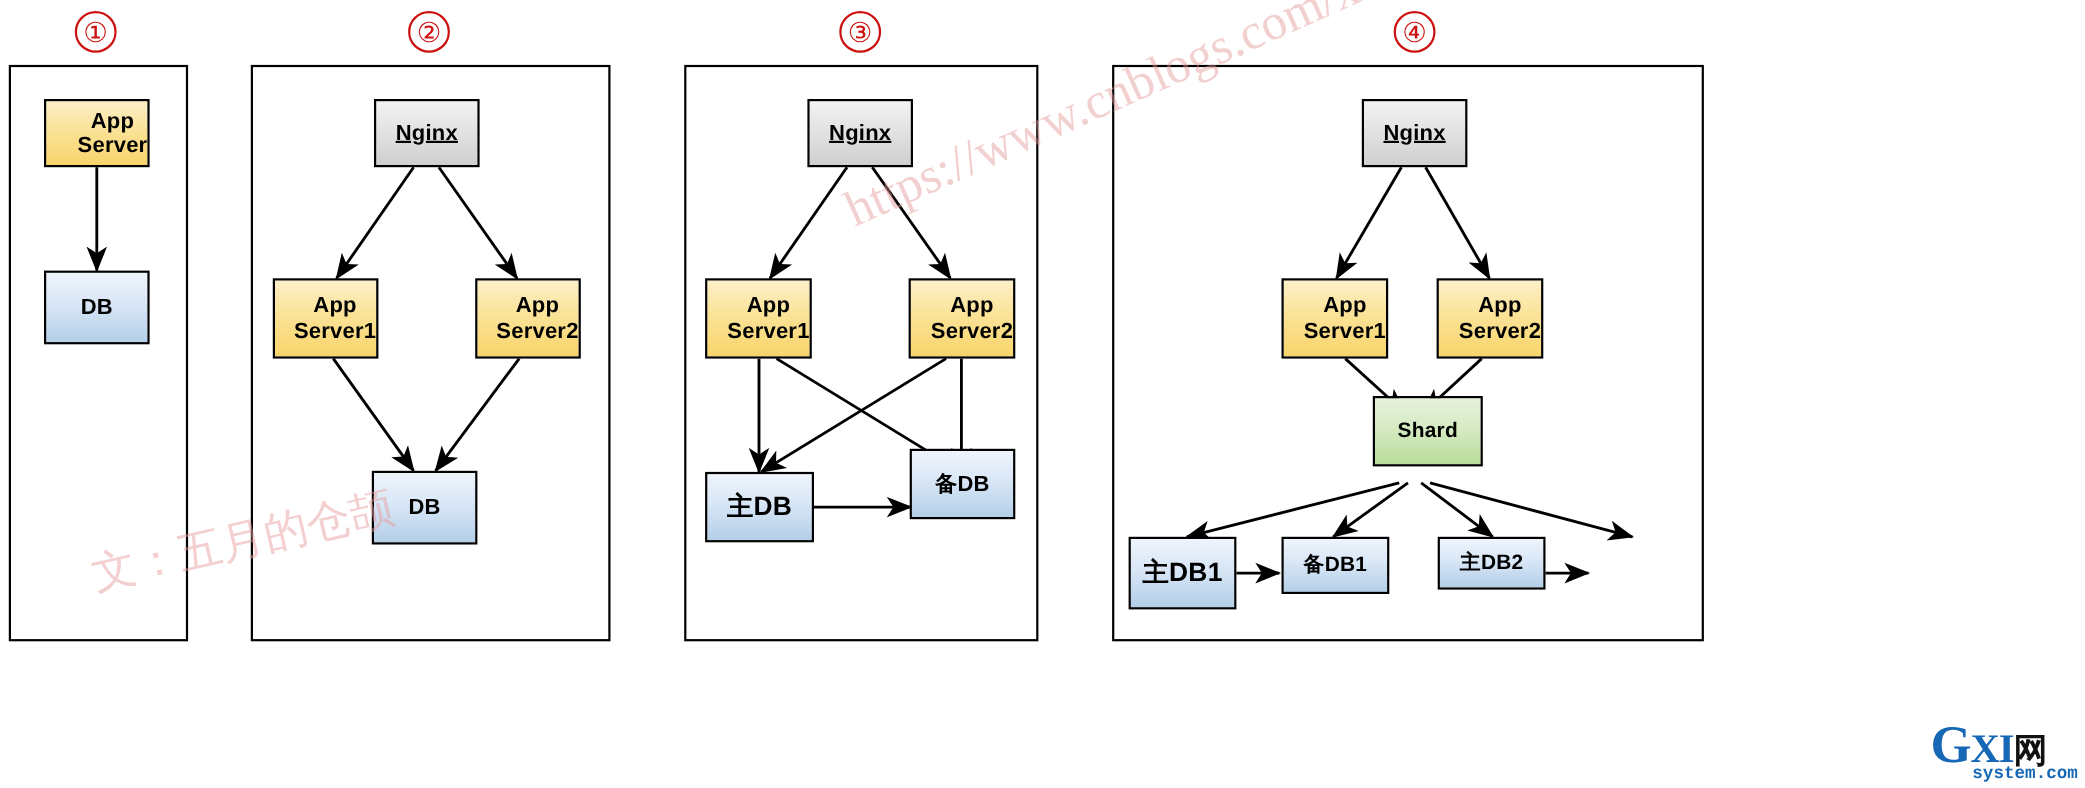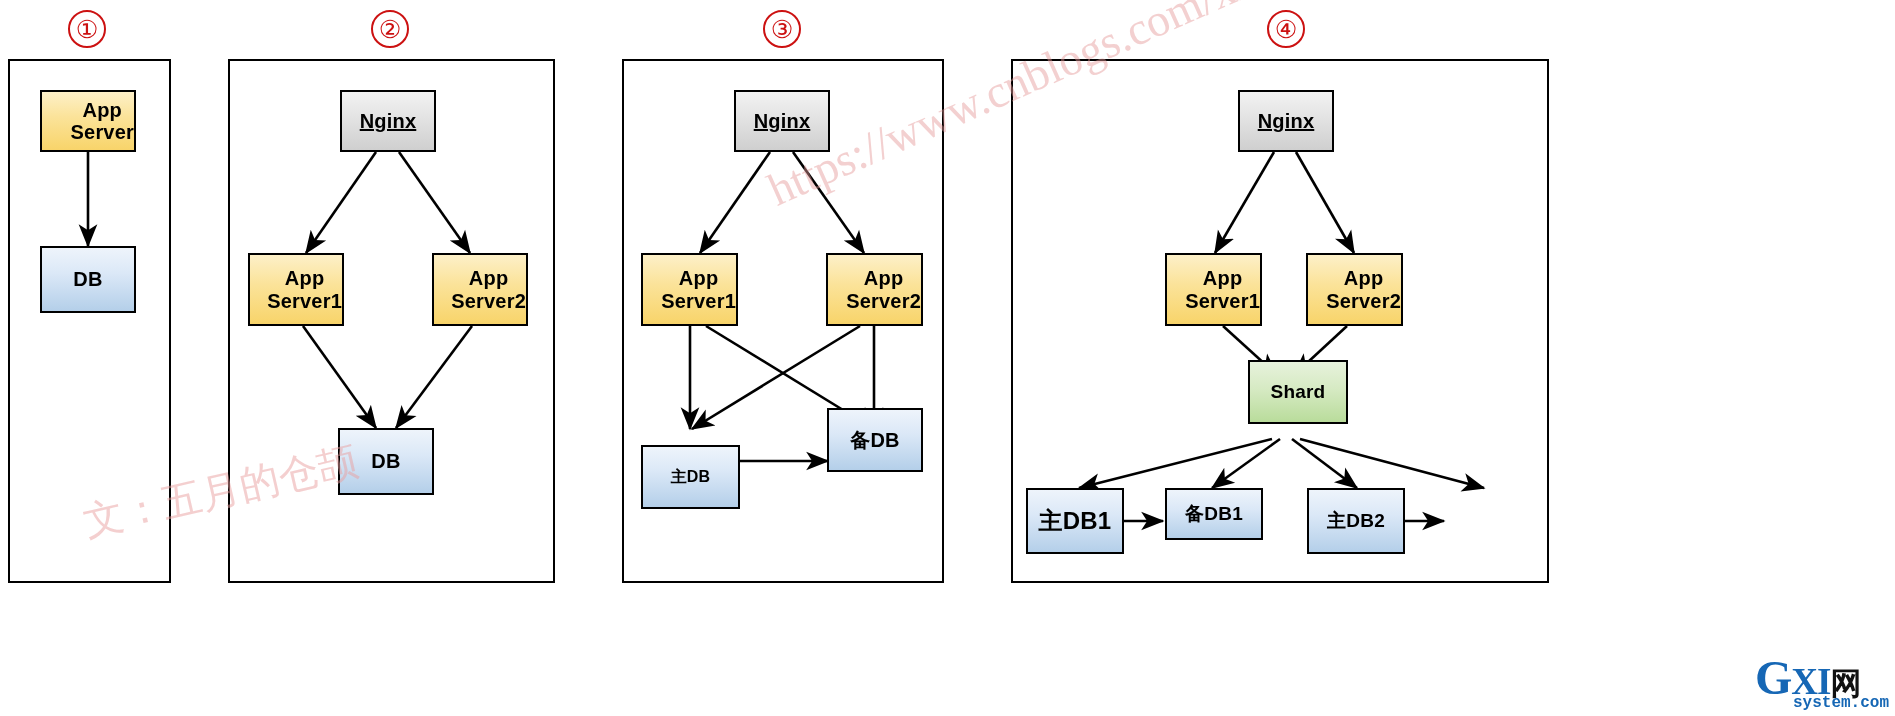--- a/index.html
+++ b/index.html
@@ -195,21 +195,21 @@
 
   <div class="node n-nginx" style="left:734px;top:90px;width:96px;height:62px;font-size:20px;">
     <span>Nginx</span>
   </div>
   <div class="node n-app" style="left:641px;top:253px;width:97px;height:73px;font-size:20px;">
     <span>App<br>Server1</span>
   </div>
   <div class="node n-app" style="left:826px;top:253px;width:97px;height:73px;font-size:20px;">
     <span>App<br>Server2</span>
   </div>
-  <div class="node n-db" style="left:641px;top:429px;width:99px;height:64px;font-size:16px;margin-top:16px;">
+  <div class="node n-db" style="left:641px;top:429px;width:99px;height:64px;font-size:24px;">
     <span>主DB</span>
   </div>
   <div class="node n-db" style="left:827px;top:408px;width:96px;height:64px;font-size:20px;">
     <span>备DB</span>
   </div>
 
   <div class="node n-nginx" style="left:1238px;top:90px;width:96px;height:62px;font-size:20px;">
     <span>Nginx</span>
   </div>
   <div class="node n-app" style="left:1165px;top:253px;width:97px;height:73px;font-size:20px;">
@@ -220,21 +220,21 @@
   </div>
   <div class="node n-shard" style="left:1236px;top:360px;width:100px;height:64px;font-size:19px;margin-left:12px;">
     <span>Shard</span>
   </div>
   <div class="node n-db" style="left:1026px;top:488px;width:98px;height:66px;font-size:24px;">
     <span>主DB1</span>
   </div>
   <div class="node n-db" style="left:1165px;top:488px;width:98px;height:52px;font-size:19px;">
     <span>备DB1</span>
   </div>
-  <div class="node n-db" style="left:1307px;top:488px;width:98px;height:66px;font-size:19px;">
+  <div class="node n-db" style="left:1307px;top:488px;width:98px;height:48px;font-size:19px;">
     <span>主DB2</span>
   </div>
 
   <div class="wm wm-url">https://www.cnblogs.com/xrq730/p/11033984.html</div>
   <div class="wm wm-author">文：五月的仓颉</div>
 
   <div class="logo">
     <div class="l-main"><span class="l-g">G</span><span>XI</span><span class="l-cn">网</span></div>
     <div class="l-sub">system.com</div>
   </div>

